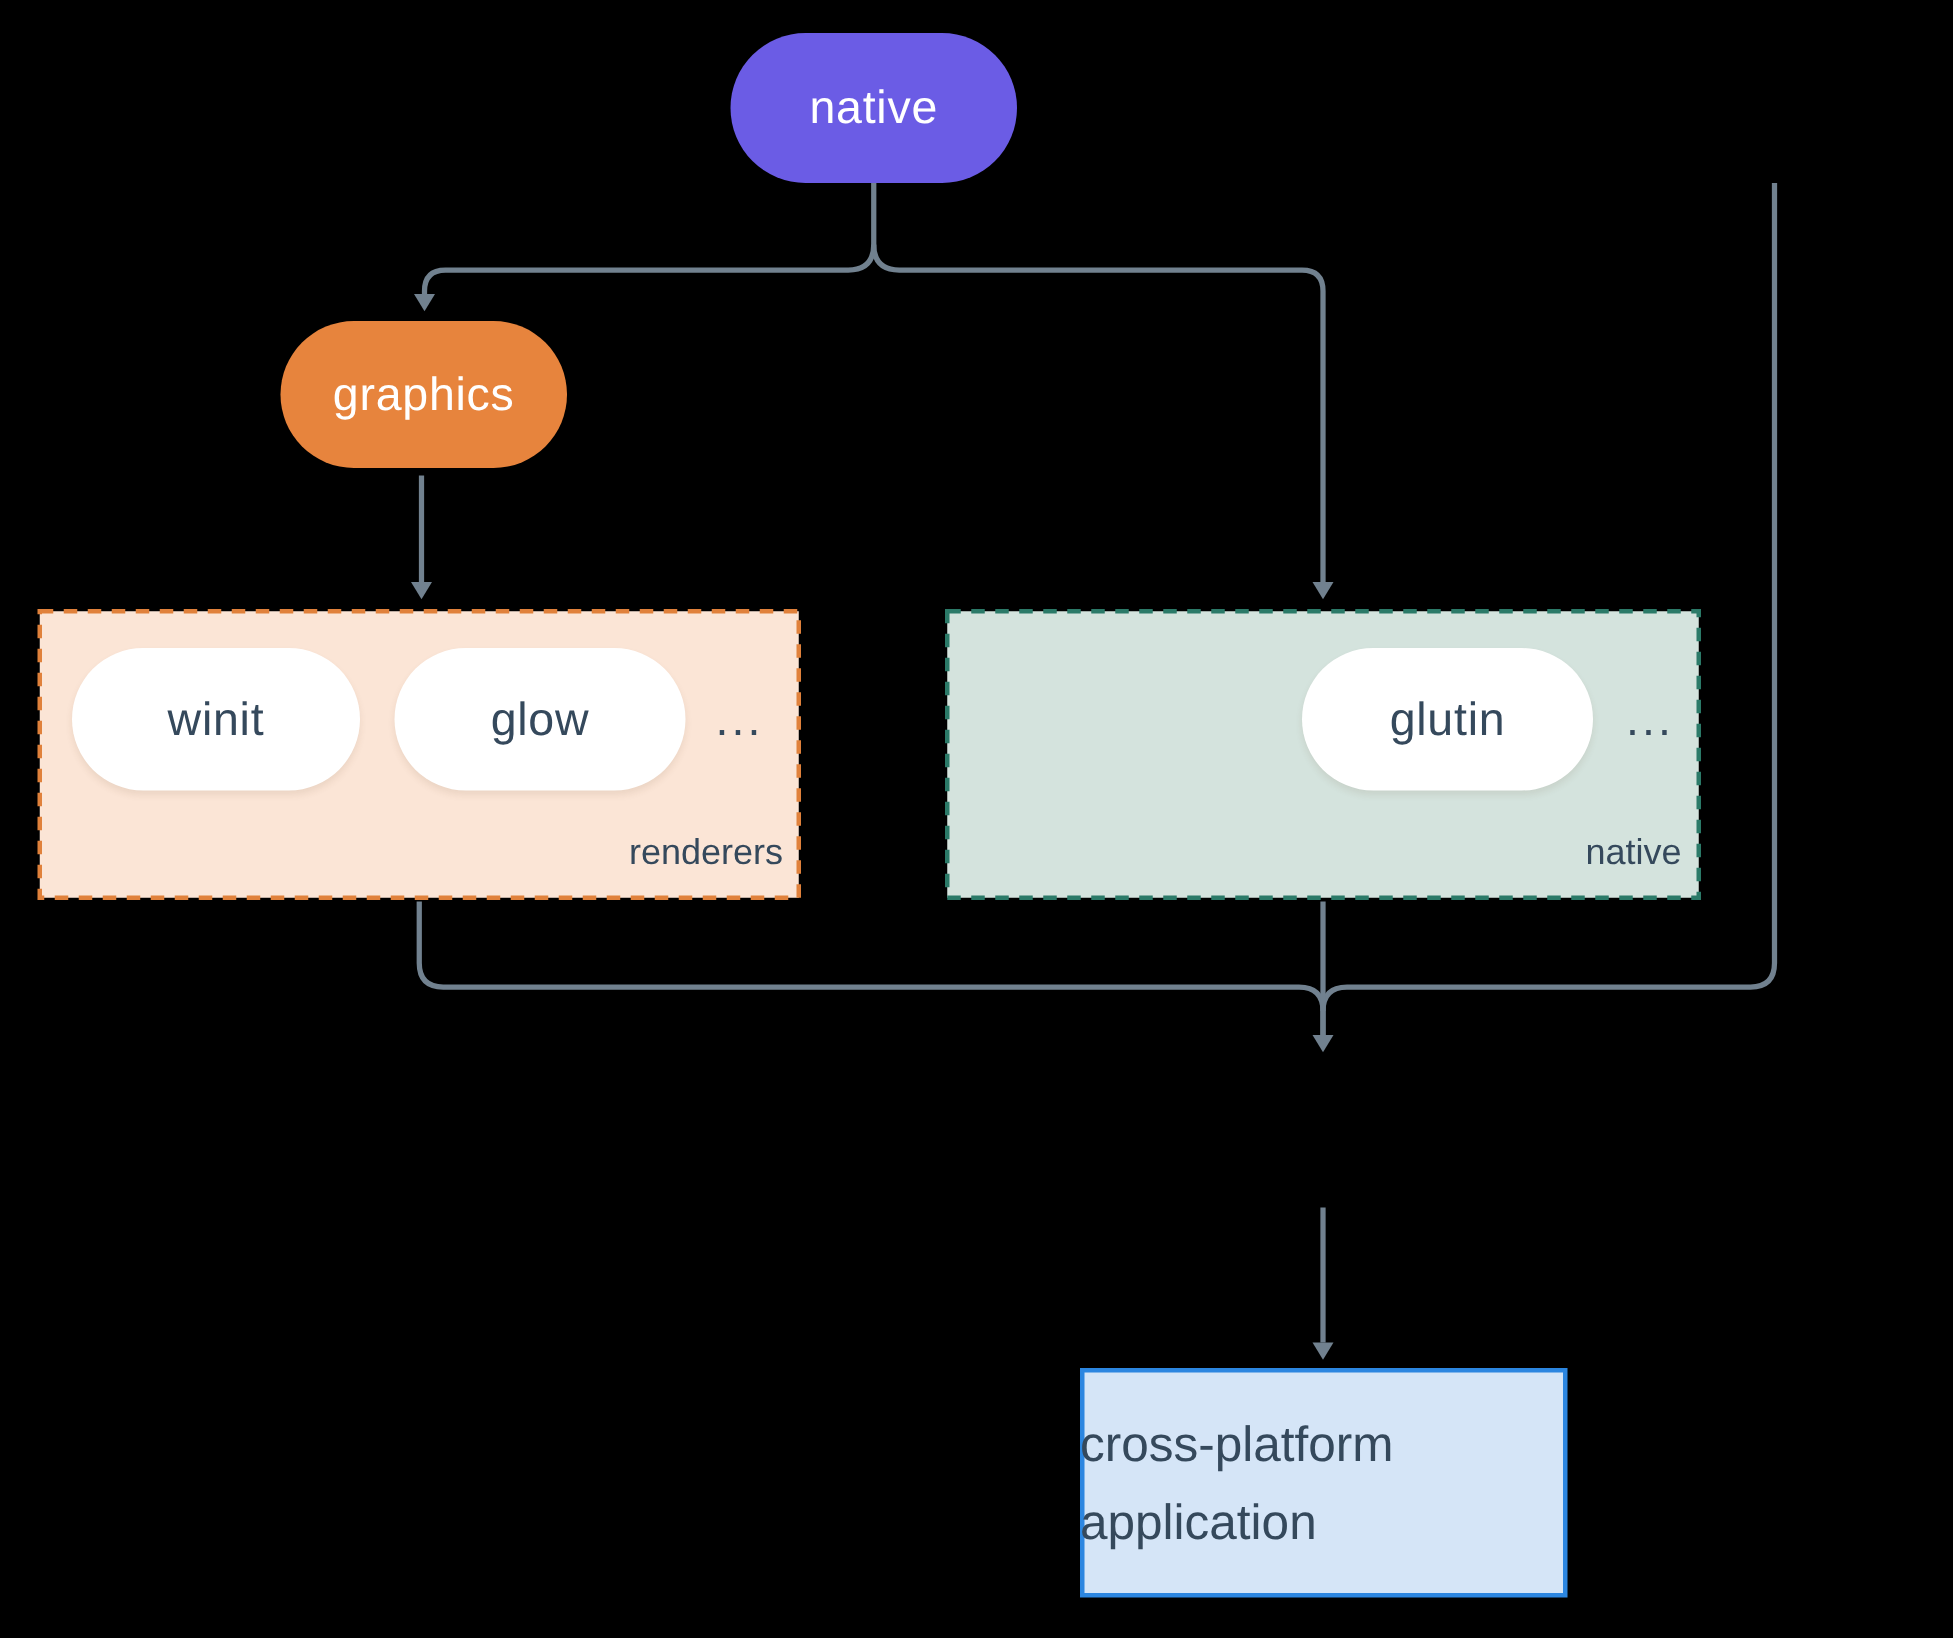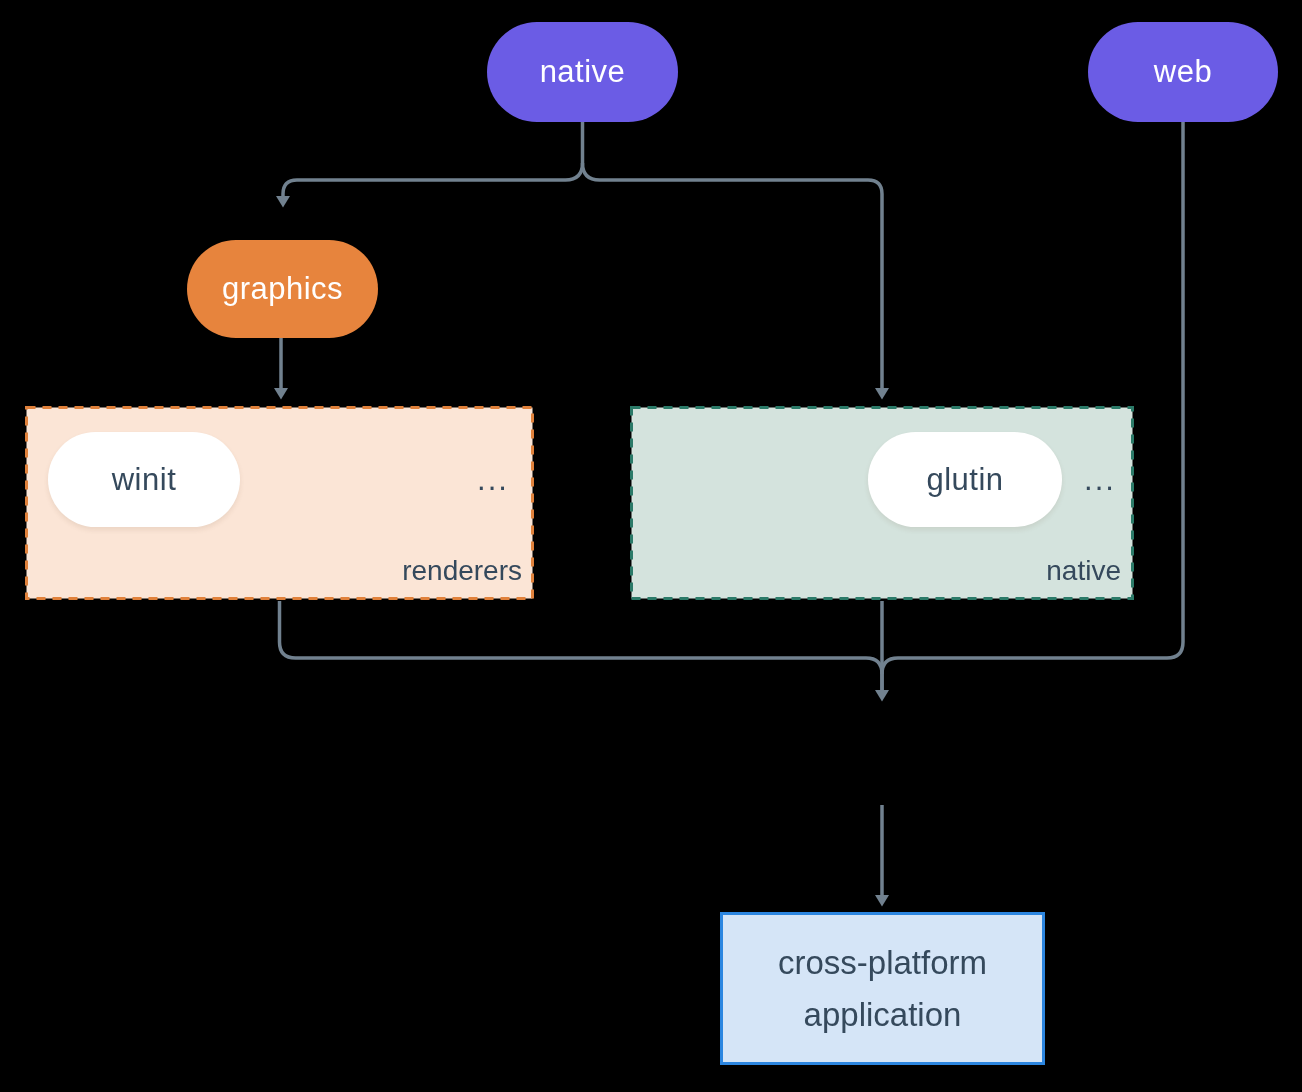--- a/index.html
+++ b/index.html
@@ -33,29 +33,29 @@
     justify-content: center;
     color: #35495c;
     font-size: 31px;
     letter-spacing: 2px;
   }
   .group-label {
     position: absolute;
     width: 200px;
     text-align: right;
     color: #35495c;
-    font-size: 28px;
+    font-size: 24px;
   }
   .app-text {
     position: absolute;
     left: 720px; top: 912px;
     width: 325px; height: 153px;
     display: flex;
     flex-direction: column;
-    align-items: center;
+    align-items: flex-start;
     justify-content: center;
     color: #35495c;
     font-size: 33px;
     line-height: 1.55;
     text-align: center;
   }
 </style>
 </head>
 <body>
 
@@ -80,30 +80,30 @@
     </g>
     <rect x="26.5" y="407.5" width="506" height="191" fill="#fbe5d6" stroke="#e0813b" stroke-width="3" stroke-dasharray="9 7"></rect>
     <rect x="631.5" y="407.5" width="501" height="191" fill="#d4e3dd" stroke="#2b7a68" stroke-width="3" stroke-dasharray="9 7"></rect>
     <rect x="721.5" y="913.5" width="322" height="150" fill="#d5e5f7" stroke="#2c86e0" stroke-width="3"></rect>
   </svg>
 
   <div class="pill purple" style="left:487px; top:22px; width:191px; height:100px;">
     <span>native</span>
   </div>
 
-  <div class="pill purple" style="left:1088px; top:22px; width:190px; height:100px;">
-    <span>web</span>
-  </div>
 
-  <div class="pill orange" style="left:187px; top:214px; width:191px; height:98px;margin-top:26px;">
+  <div class="pill orange" style="left:187px; top:214px; width:191px; height:98px;">
     <span>graphics</span>
   </div>
 
   <div class="pill white" style="left:48px; top:432px; width:192px; height:95px;">
     <span>winit</span>
+  </div>
+  <div class="pill white" style="left:263px; top:432px; width:194px; height:95px;">
+    <span>glow</span>
   </div>
   <div class="ellipsis" style="left:463px; top:432px; width:60px; height:95px;">...</div>
   <div class="group-label" style="left:322px; top:555px;">renderers</div>
 
   <div class="pill white" style="left:868px; top:432px; width:194px; height:95px;">
     <span>glutin</span>
   </div>
   <div class="ellipsis" style="left:1070px; top:432px; width:60px; height:95px;">...</div>
   <div class="group-label" style="left:921px; top:555px;">native</div>
 

